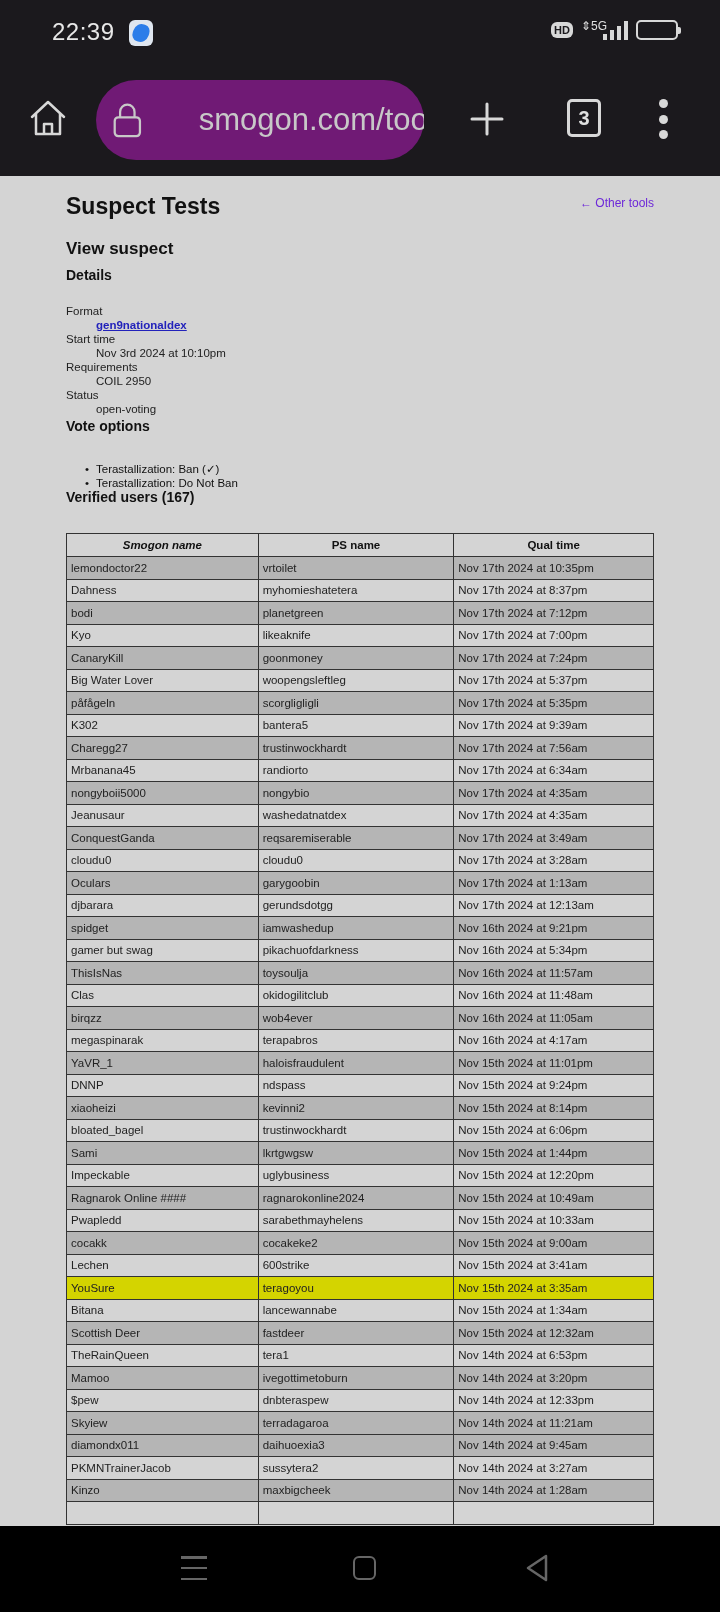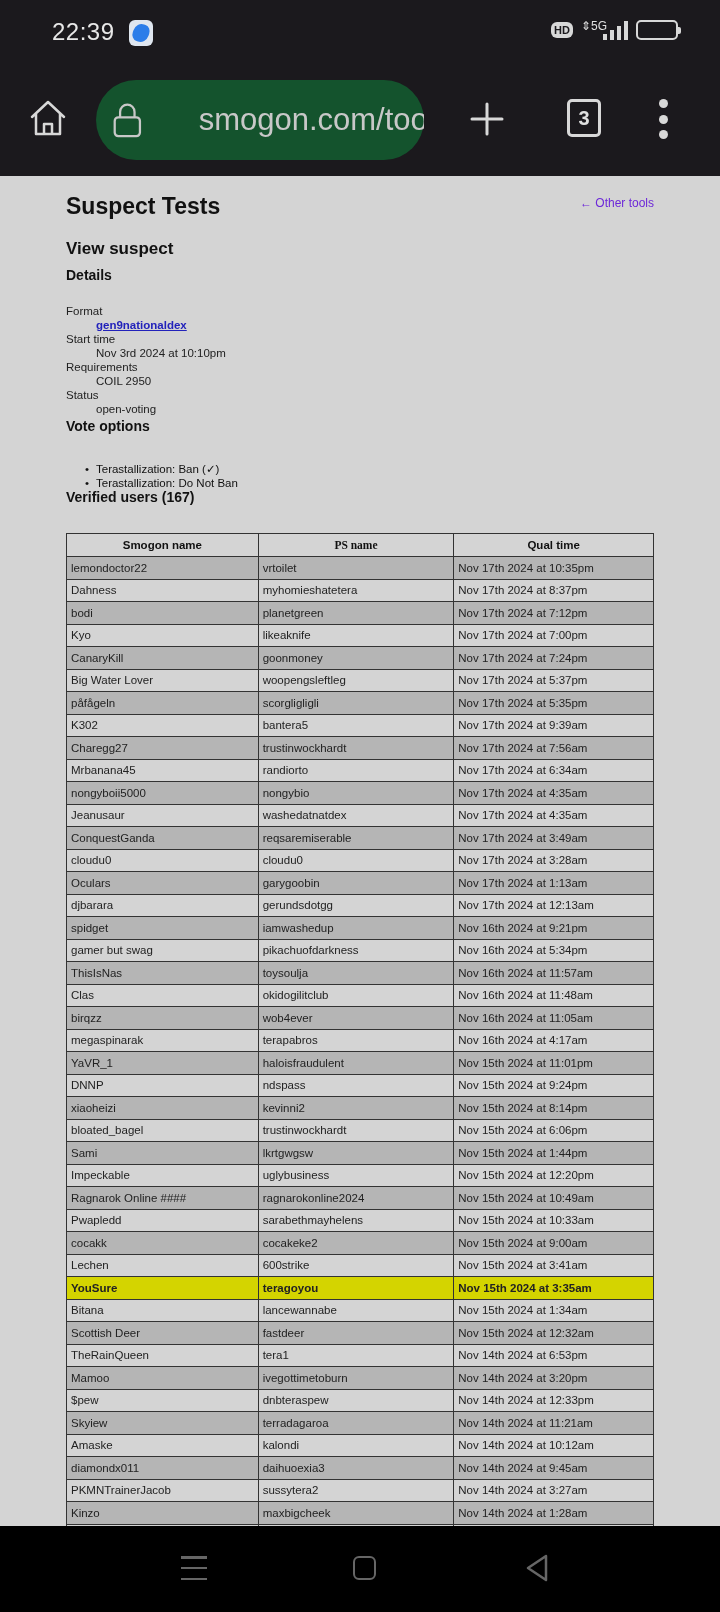--- a/index.html
+++ b/index.html
@@ -16,21 +16,21 @@
   .sb-5g { font-size: 12px; color: #e0e0e0; width: 14px; line-height: 10px; margin-top: -8px; }
   .sb-bars { display: flex; align-items: flex-end; gap: 3px; height: 20px; }
   .sb-bars span { width: 4px; background: #d8d8d8; display: block; }
   .sb-battery { width: 42px; height: 20px; border: 2px solid #d8d8d8; border-radius: 5px; position: relative; padding: 2px; }
   .sb-battery::after { content: ""; position: absolute; right: -5px; top: 5px; width: 3px; height: 7px; background: #d8d8d8; border-radius: 0 2px 2px 0; }
   .sb-battery-fill { width: 100%; height: 100%; background: #d8d8d8; border-radius: 2px; }
 
   
   .toolbar { position: absolute; left: 0; top: 64px; width: 720px; height: 112px; background: #1b191d; }
   .tb-home { position: absolute; left: 28px; top: 34px; width: 40px; height: 40px; }
-  .urlbar { position: absolute; left: 96px; top: 16px; width: 328px; height: 80px; background: #14532d; border-radius: 40px; display: flex; align-items: center; gap: 44px; }
+  .urlbar { position: absolute; left: 96px; top: 16px; width: 328px; height: 80px; background: #701a75; border-radius: 40px; display: flex; align-items: center; gap: 44px; }
   .url-lock { margin-left: 16px; width: 34px; height: 40px; }
   .url-text { margin-left: 12px; font-size: 31px; color: #c8c8c8; white-space: nowrap; overflow: hidden; width: 250px; }
   .tb-plus { position: absolute; left: 470px; top: 38px; width: 34px; height: 34px; }
   .tb-tabs { position: absolute; left: 567px; top: 35px; width: 34px; height: 38px; border: 3px solid #d8d8d8; border-radius: 5px; color: #e0e0e0; font-size: 20px; font-weight: bold; text-align: center; line-height: 32px; }
   .tb-menu { position: absolute; left: 656px; top: 35px; width: 14px; height: 40px; display: flex; flex-direction: column; justify-content: space-between; align-items: center; }
   .tb-menu span { width: 9px; height: 9px; border-radius: 50%; background: #d8d8d8; display: block; }
 
   
   .page { position: absolute; left: 0; top: 176px; width: 720px; height: 1350px; background: #d4d4d4; overflow: hidden; color: #111; }
   .content { position: absolute; left: 66px; top: 0; width: 588px; }
@@ -44,22 +44,22 @@
   .dl a { color: #2222bb; text-decoration: underline; font-weight: bold; }
   .votes { position: absolute; left: 30px; top: 286px; font-size: 11.5px; line-height: 14px; list-style: none; }
   .votes li { position: relative; padding-left: 0; }
   .votes li::before { content: "•"; position: absolute; left: -11px; }
 
   table.users { position: absolute; left: 0; top: 357px; width: 588px; border-collapse: collapse; font-size: 11.5px; }
   table.users th { height: 23px; font-weight: bold; background: #d4d4d4; border: 1px solid #333; text-align: center; }
   table.users td { height: 22.5px; border: 1px solid #333; padding: 0 4px; white-space: nowrap; color: #222; }
   table.users tr.odd td { background: #b5b5b5; }
   table.users tr.even td { background: #d4d4d4; }
-  table.users tr.hl td { background: #d4d400; font-weight: bold; }
-  .col1 { width: 192px; } .col2 { width: 196px; font-family: Liberation Serif, serif; } .col3 { width: 200px; }
+  table.users tr.hl td { background: #d4d400; }
+  .col1 { width: 192px; font-style: italic; } .col2 { width: 196px; } .col3 { width: 200px; }
 
   
   .navbar { position: absolute; left: 0; top: 1526px; width: 720px; height: 86px; background: #000; }
   .nav-recents { position: absolute; left: 181px; top: 30px; width: 26px; height: 24px; display: flex; flex-direction: column; justify-content: space-between; }
   .nav-recents span { height: 2.5px; background: #666; display: block; }
   .nav-home { position: absolute; left: 353px; top: 30px; width: 23px; height: 24px; border: 2.5px solid #666; border-radius: 6px; }
   .nav-back { position: absolute; left: 525px; top: 28px; width: 24px; height: 28px; }
 </style>
 </head>
 <body>
@@ -325,25 +325,20 @@
           <tr class="even">
             <td>$pew</td>
             <td>dnbteraspew</td>
             <td>Nov 14th 2024 at 12:33pm</td>
           </tr>
           <tr class="odd">
             <td>Skyiew</td>
             <td>terradagaroa</td>
             <td>Nov 14th 2024 at 11:21am</td>
           </tr>
-          <tr class="even">
-            <td>Amaske</td>
-            <td>kalondi</td>
-            <td>Nov 14th 2024 at 10:12am</td>
-          </tr>
           <tr class="odd">
             <td>diamondx011</td>
             <td>daihuoexia3</td>
             <td>Nov 14th 2024 at 9:45am</td>
           </tr>
           <tr class="even">
             <td>PKMNTrainerJacob</td>
             <td>sussytera2</td>
             <td>Nov 14th 2024 at 3:27am</td>
           </tr>

